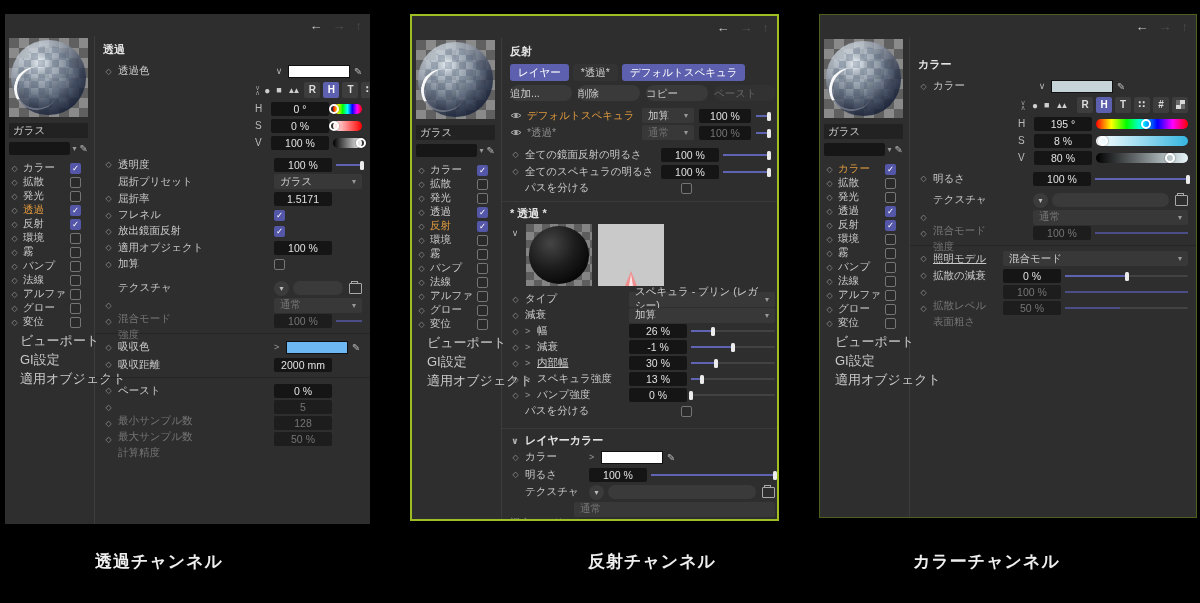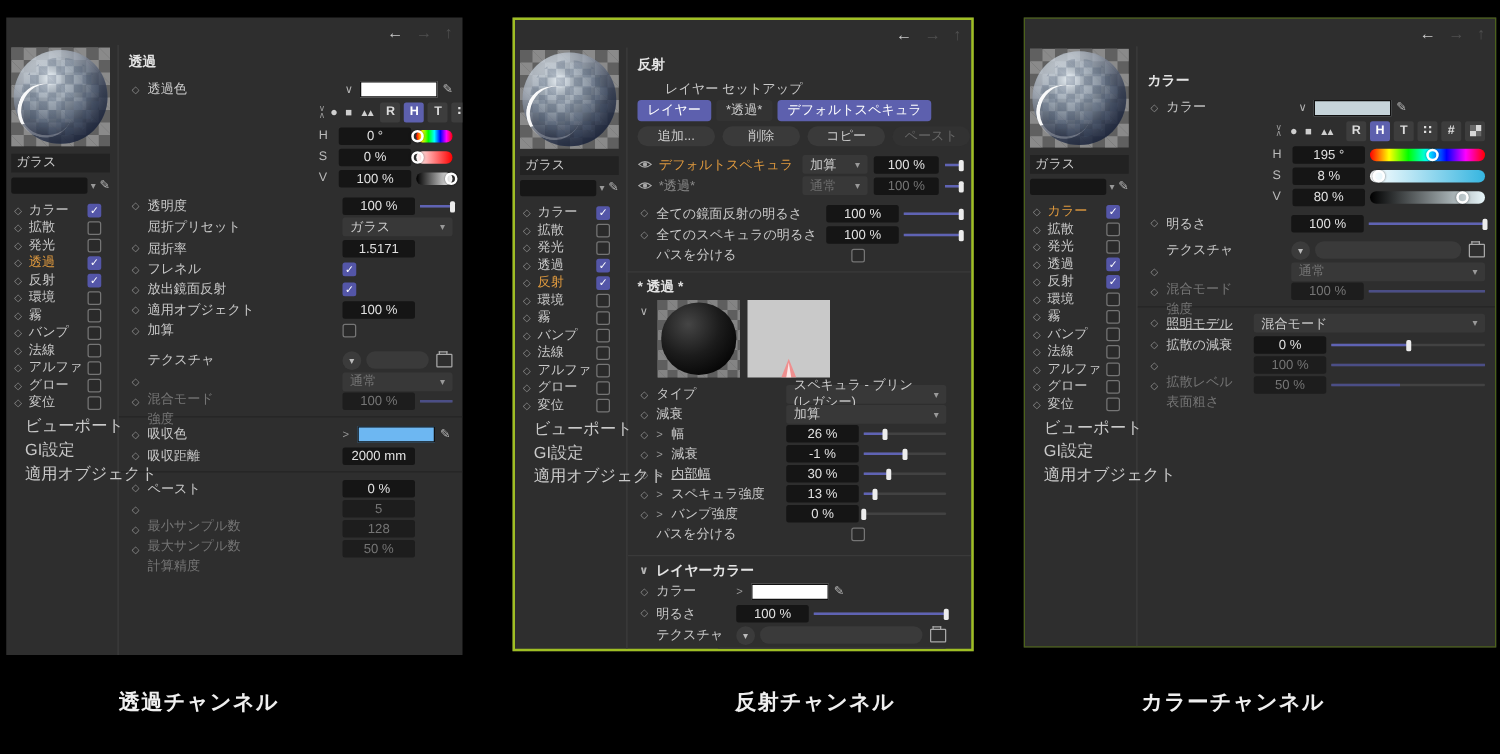--- a/index.html
+++ b/index.html
@@ -75,21 +75,21 @@
   .folder { width:13px; height:11px; position:relative; flex:none; cursor:pointer; border:1px solid #a8a8a8; border-radius:1px; margin-left:2px; }
   .folder::before { content:""; position:absolute; top:-3px; left:1px; width:5px; height:2px; border:1px solid #a8a8a8; border-bottom:none; }
   .gbar { flex:1; height:10px; border-radius:5px; position:relative; }
   .gkn { position:absolute; top:0; left:calc(var(--p) - 5px); width:10px; height:10px; border-radius:50%; border:2.5px solid #fff; background:transparent; box-shadow:0 0 2px rgba(0,0,0,.6); }
   .hsvlbl { width:12px; flex:none; color:#bbb; font-size:10px; text-align:left; }
   .ind { width:148px; flex:none; }
   .tabs { display:flex; gap:4px; height:17px; margin:2px 0 4px 0; }
   .tab { background:#333; color:#ccc; border-radius:3px; font-size:10.5px; padding:0 8px; line-height:17px; cursor:pointer; white-space:nowrap; }
   .tab.tab-on { background:#5d60ae; color:#fff; }
   .btnrow { display:flex; gap:6px; height:16px; margin:2px 0 6px 0; }
-  .pbtn { background:#3a3a3a; border-radius:8px; color:#ccc; font-size:10.5px; min-width:62px; text-align:center; line-height:16px; cursor:pointer; }
+  .pbtn { background:#3a3a3a; border-radius:8px; color:#ccc; font-size:10.5px; min-width:62px; text-align:left; line-height:16px; cursor:pointer; }
   .pbtn.btn-dim { background:#323232; color:#666; }
   .layrow { display:flex; align-items:center; gap:5px; height:17px; }
   .layname { width:110px; flex:none; font-size:10.5px; white-space:nowrap; overflow:hidden; }
   .layrow.lay-active .layname { color:#e09a3e; }
   .layrow.lay-dim .layname { color:#8a8a8a; }
   .layrow.lay-dim .dd { color:#6f6f6f; }
   .layrow.lay-dim .val { color:#757575; }
   .layrow .dd { width:52px; flex:none; }
   .eye { flex:none; display:flex; align-items:center; }
   .secthead { font-weight:bold; color:#e3e3e3; height:15px; display:flex; align-items:center; gap:5px; }
@@ -99,21 +99,21 @@
     background-image:linear-gradient(45deg,#848484 25%,transparent 25%,transparent 75%,#848484 75%),
                      linear-gradient(45deg,#848484 25%,transparent 25%,transparent 75%,#848484 75%);
     background-size:16px 16px; background-position:0 0,8px 8px; }
   .tball { position:absolute; left:4%; top:4%; width:92%; height:92%; border-radius:50%;
     background:radial-gradient(circle at 36% 30%, #454545 0%, #1c1c1c 45%, #050505 80%, #000 100%); }
   .thumb.tdist { background:#c9c9c9; }
   .tri { position:absolute; bottom:0; left:50%; transform:translateX(-50%); width:0; height:0;
     border-left:6px solid transparent; border-right:6px solid transparent; border-bottom:15px solid #ef8f8f; }
   .tri::after { content:""; position:absolute; left:-2.5px; top:2.5px; width:0; height:0;
     border-left:2.5px solid transparent; border-right:2.5px solid transparent; border-bottom:12px solid #fce9e9; }
-  .grp { border-top:1px solid #3a3a3a; margin:5px -8px 0 -8px; padding:4px 20px 4px 8px; }
+  .grp { border-top:1px solid #3a3a3a; margin:5px -8px 0 -8px; padding:4px 2px 4px 8px; }
   .chev { color:#b5b5b5; font-size:9px; width:10px; flex:none; text-align:center; }
   .gt { color:#9a9a9a; font-size:9px; width:8px; flex:none; }
   .caption { position:absolute; color:#efefef; font-size:17px; font-weight:bold; letter-spacing:1px; }
 </style>
 </head>
 <body>
 
 <div class="panel" style="left:5px; top:14px; width:365px; height:510px;">
   <div class="topbar">
     <span><span class="burger"></span></span>
@@ -448,21 +448,20 @@
         </div>
       <div>
 
       <div class="extra gap">ビューポート</div>
           <div class="extra gap">GI設定</div>
           <div class="extra gap">適用オブジェクト</div>
         </div>
     </div>
     <div class="props">
       <div class="ptitle">反射</div>
-      <div style="padding-left:22px; height:14px; font-size:10.5px; color:#c9c9c9;">レイヤー セットアップ</div>
       <div class="tabs">
 
       <span class="tab tab-on">レイヤー</span>
           <span class="tab">*透過*</span>
           <span class="tab tab-on">デフォルトスペキュラ</span>
         </div>
       <div class="btnrow">
 
       <span class="pbtn">追加...</span>
           <span class="pbtn">削除</span>

